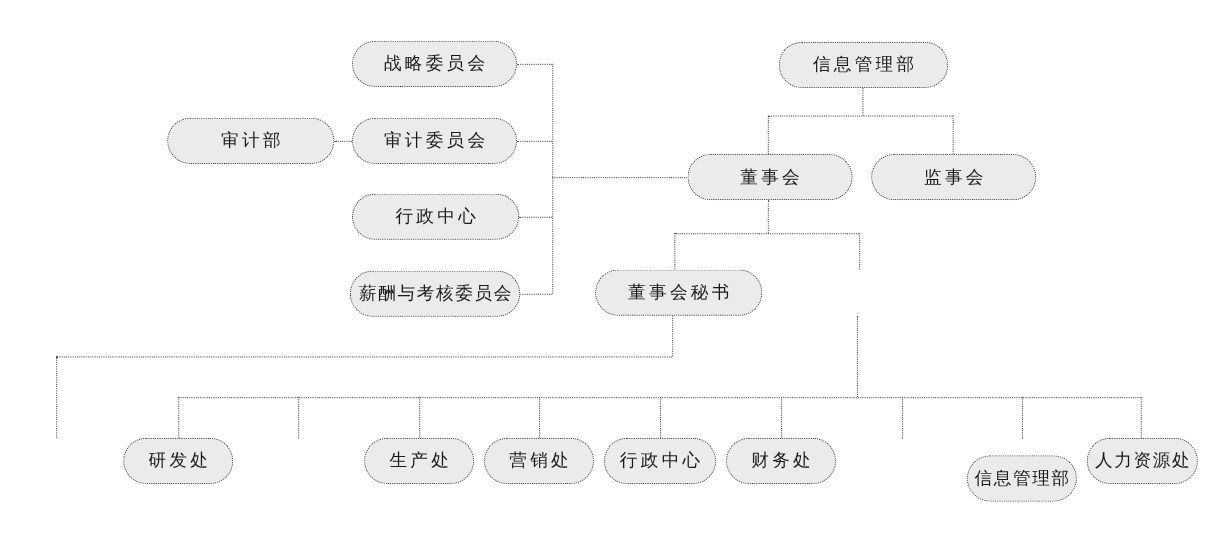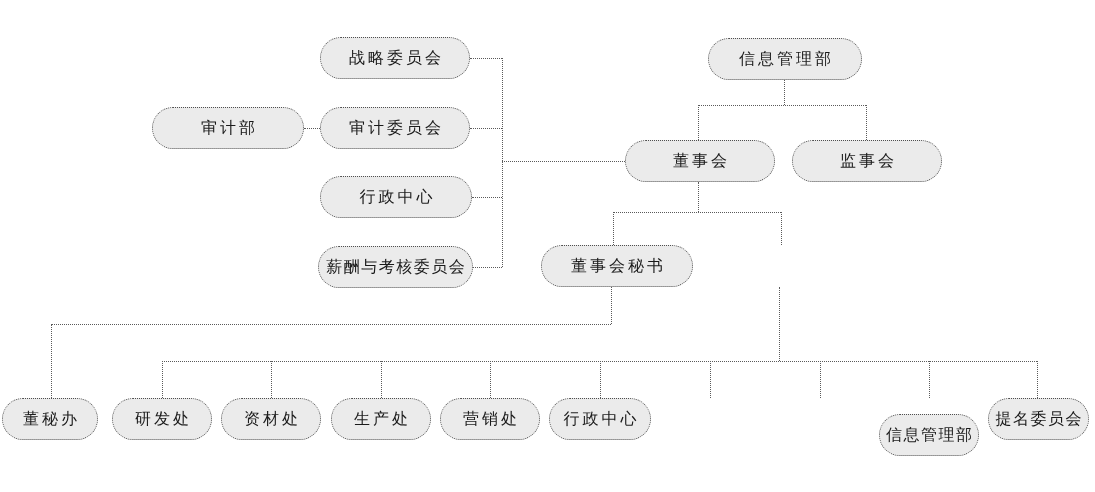--- a/index.html
+++ b/index.html
@@ -93,22 +93,21 @@
   <div class="node" style="left:625px;top:140px;width:150px">董事会</div>
 
   <div class="node" style="left:320px;top:107px;width:150px">审计委员会</div>
   <div class="node" style="left:792px;top:140px;width:150px">监事会</div>
 
   <div class="node" style="left:320px;top:176px;width:152px">行政中心</div>
 
   <div class="node tight" style="left:318px;top:246px;width:155px">薪酬与考核委员会</div>
   <div class="node" style="left:541px;top:245px;width:152px">董事会秘书</div>
 
-  <div class="node" style="left:2px;top:398px;width:96px">董秘办</div>
   <div class="node" style="left:112px;top:398px;width:100px">研发处</div>
-  <div class="node" style="left:221px;top:398px;width:100px">资材处</div>
   <div class="node" style="left:331px;top:398px;width:100px">生产处</div>
   <div class="node" style="left:549px;top:398px;width:102px">行政中心</div>
   <div class="node" style="left:440px;top:398px;width:100px">营销处</div>
+  <div class="node" style="left:660px;top:398px;width:100px">财务处</div>
   <div class="node tight" style="left:879px;top:414px;width:100px">信息管理部</div>
-  <div class="node tight" style="left:988px;top:398px;width:101px">提名委员会</div>
+  <div class="node tight" style="left:988px;top:398px;width:101px">人力资源处</div>
 
 </div>
 
 </body></html>

